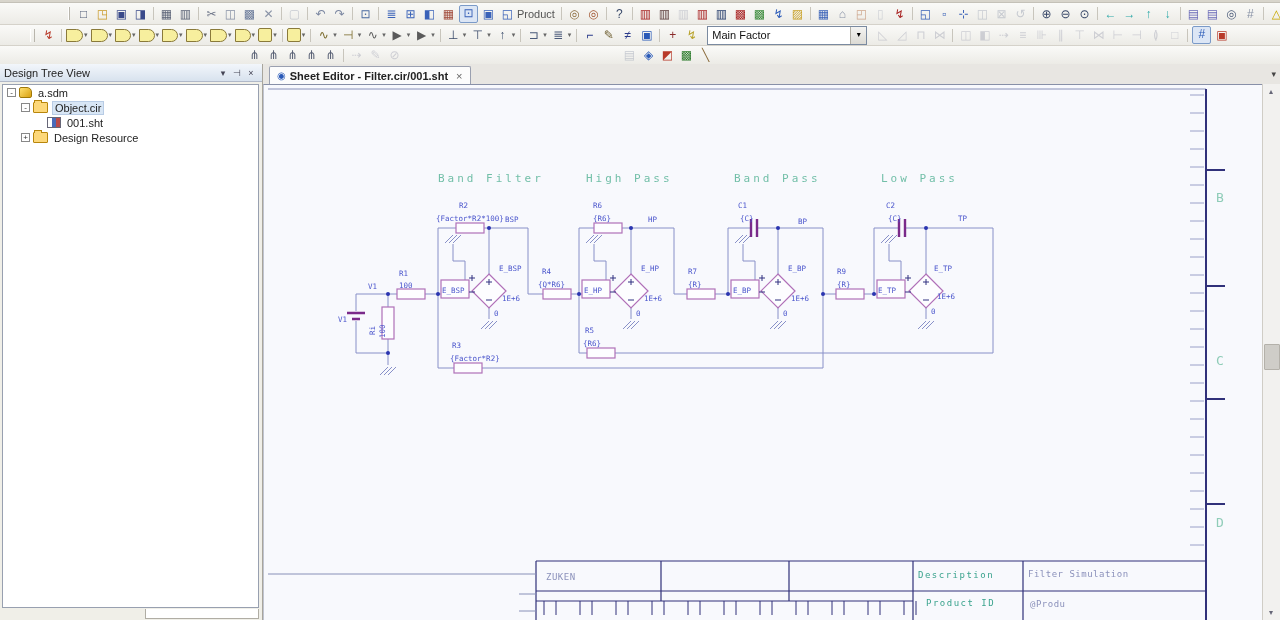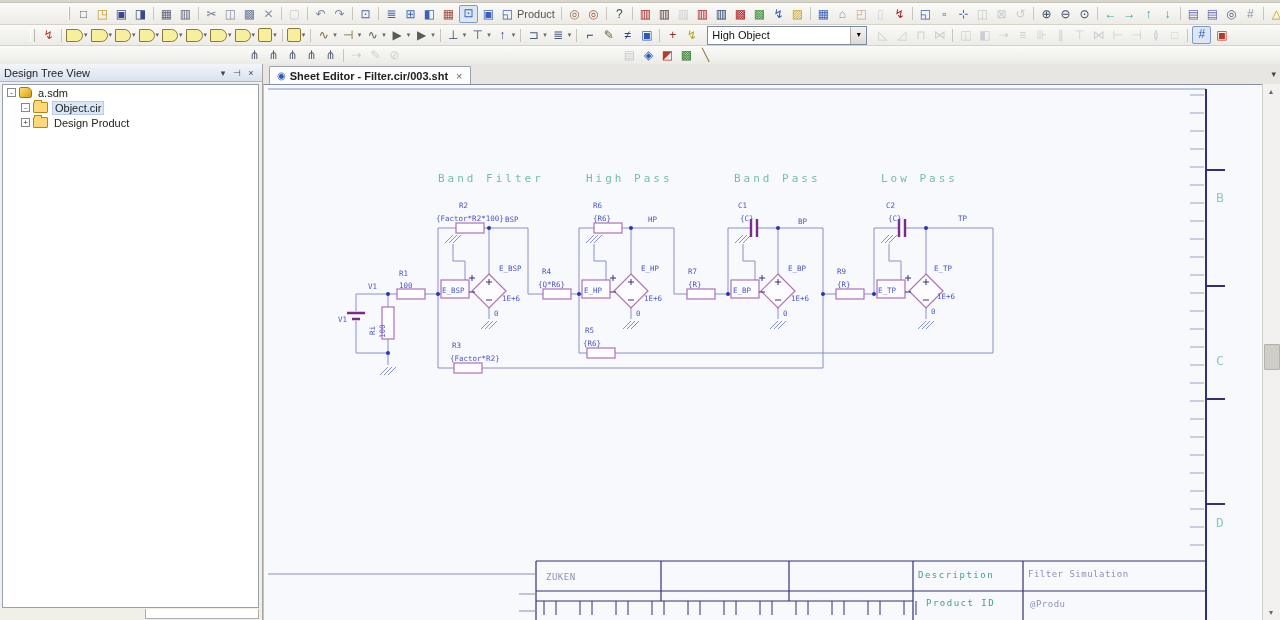--- a/index.html
+++ b/index.html
@@ -232,21 +232,21 @@
       <span class="tsep"></span>
       <span class="tbi" style="color: rgb(42, 58, 138);">⌐</span>
       <span class="tbi" style="color: rgb(106, 90, 42);">✎</span>
       <span class="tbi" style="color: rgb(42, 58, 138);">≠</span>
       <span class="tbi" style="color: rgb(42, 90, 184);">▣</span>
       <span class="tsep"></span>
       <span class="tbi" style="color: rgb(138, 42, 42);">+</span>
       <span class="tbi" style="color: rgb(184, 162, 42);">↯</span>
     </span>
   <span class="combo">
-    <span class="combo-text">High Object</span>
+    <span class="combo-text">Main Factor</span>
     <span class="combo-btn">▾</span>
   </span>
   <span class="row">
       <span class="tbi gray" style="color: rgb(168, 170, 184);">◺</span>
       <span class="tbi gray" style="color: rgb(168, 170, 184);">◿</span>
       <span class="tbi gray" style="color: rgb(168, 170, 184);">⊓</span>
       <span class="tbi gray" style="color: rgb(168, 170, 184);">⋈</span>
       <span class="tsep"></span>
       <span class="tbi gray" style="color: rgb(168, 170, 184);">◫</span>
       <span class="tbi gray" style="color: rgb(168, 170, 184);">◧</span>
@@ -301,37 +301,42 @@
         <div class="trow" style="padding-left: 4px;">
           <span class="twist">-</span>
           <span class="ticon project"></span>
           <span class="tlab">a.sdm</span>
         </div>
         <div class="trow" style="padding-left: 18px;">
           <span class="twist">-</span>
           <span class="ticon folder"></span>
           <span class="tlab sel">Object.cir</span>
         </div>
+        <div class="trow" style="padding-left: 32px;">
+          <span class="twist none"></span>
+          <span class="ticon sheet"></span>
+          <span class="tlab">001.sht</span>
+        </div>
         <div class="trow" style="padding-left: 18px;">
           <span class="twist">+</span>
           <span class="ticon folder"></span>
-          <span class="tlab">Design Product</span>
+          <span class="tlab">Design Resource</span>
         </div>
       </div>
   </div>
   <div class="ptabs">
     <span class="ptab"></span>
   </div>
 </div>
 
 <div class="content">
   <div class="tabbar">
     <div class="dtab active">
       <span class="dtab-icon">◉</span>
-      <span class="dtab-label">Sheet Editor - Filter.cir/003.sht</span>
+      <span class="dtab-label">Sheet Editor - Filter.cir/001.sht</span>
       <span class="dtab-close">×</span>
     </div>
     <span class="tab-overflow">▾</span>
   </div>
 
   <div class="canvas">
     <svg id="schsvg" width="995" height="536" viewBox="0 0 995 536">
 
       <path class="frameline" d="M0 4 H938"></path>
       <path class="framedark" d="M938 4 V536"></path>

